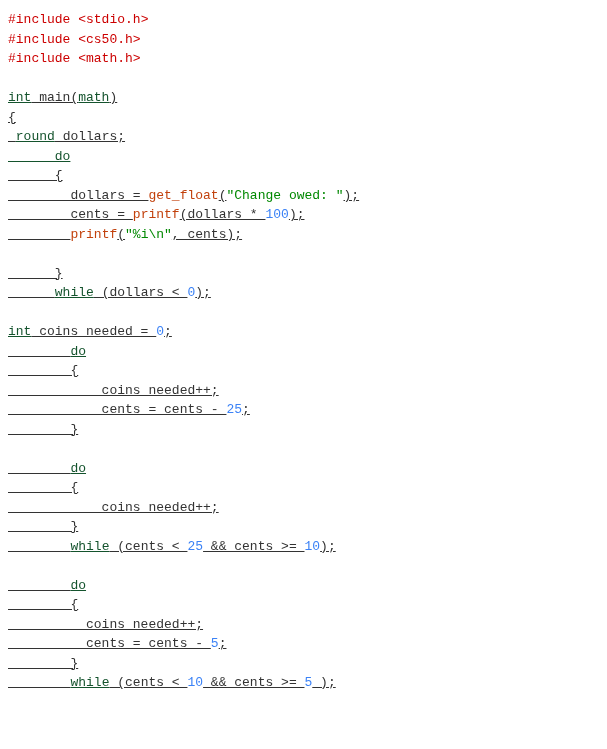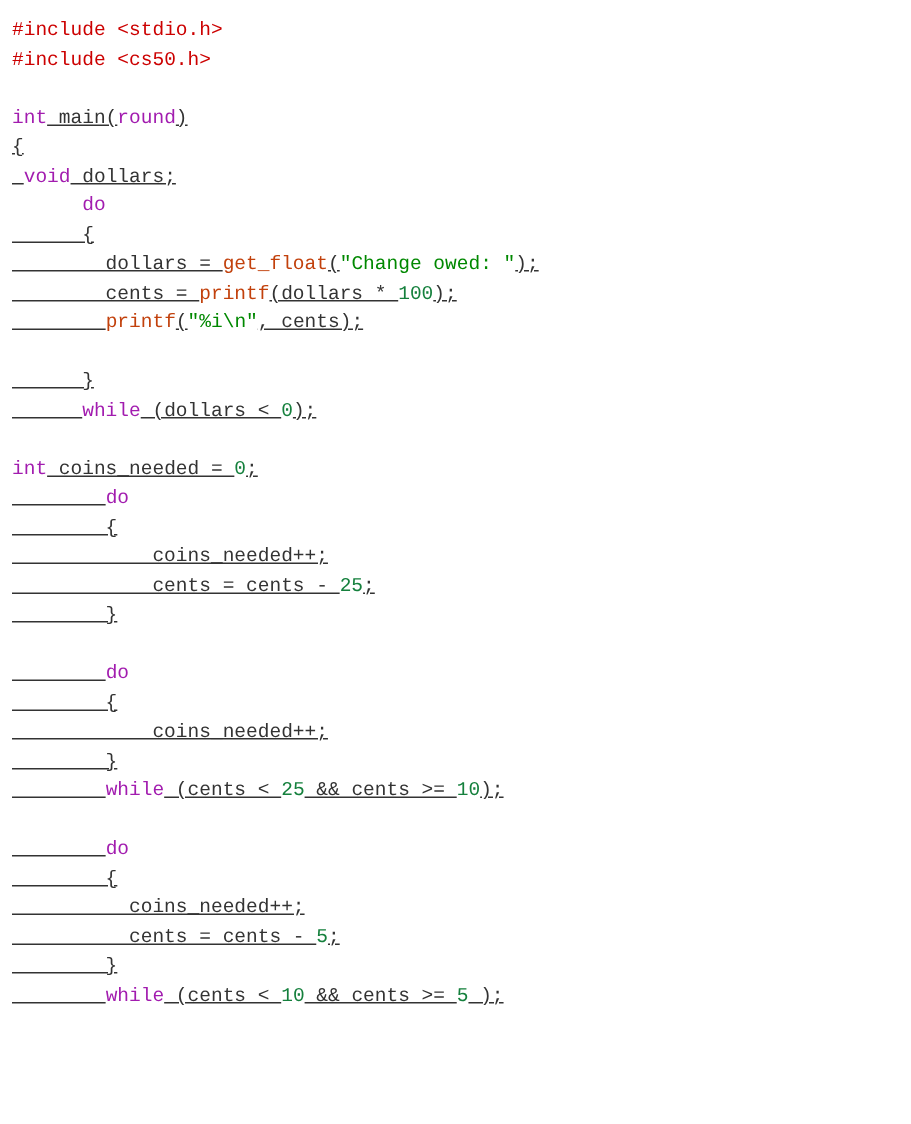--- a/index.html
+++ b/index.html
@@ -28,39 +28,40 @@
       align-items: baseline;
       padding: 0 18px 0 8px;
       white-space: pre;
     }
 
     .code-content {
       flex: 1;
     }
 
     
-    .kw { color: #a21caf; font-weight: normal; } 
+    .kw { color: #14532d; font-weight: normal; text-decoration: underline; } 
     .pp { color: #cc0000; } 
     .fn { color: #c2410c; } 
     .str { color: #008800; } 
     .plain { color: #333333; text-decoration: underline; }
-    .num { color: #15803d; }
+    .num { color: #3b82f6; }
     .inc { color: #cc0000; } 
   </style>
 </head>
 <body>
 
 <div class="code-container">
   <div id="code-lines">
       <div class="code-line"><span class="code-content"><span class="pp">#include </span><span class="inc">&lt;stdio.h&gt;</span></span></div>
       <div class="code-line"><span class="code-content"><span class="pp">#include </span><span class="inc">&lt;cs50.h&gt;</span></span></div>
+      <div class="code-line"><span class="code-content"><span class="pp">#include </span><span class="inc">&lt;math.h&gt;</span></span></div>
       <div class="code-line">&nbsp;</div>
-      <div class="code-line"><span class="code-content"><span class="kw">int</span><span class="plain"> main(</span><span class="kw">round</span><span class="plain">)</span></span></div>
+      <div class="code-line"><span class="code-content"><span class="kw">int</span><span class="plain"> main(</span><span class="kw">math</span><span class="plain">)</span></span></div>
       <div class="code-line"><span class="code-content"><span class="plain">{</span></span></div>
-      <div class="code-line"><span class="code-content"><span class="plain"> </span><span class="kw">void</span><span class="plain"> dollars;</span></span></div>
+      <div class="code-line"><span class="code-content"><span class="plain"> </span><span class="kw">round</span><span class="plain"> dollars;</span></span></div>
       <div class="code-line"><span class="code-content"><span class="kw">      do</span></span></div>
       <div class="code-line"><span class="code-content"><span class="plain">      {</span></span></div>
       <div class="code-line"><span class="code-content"><span class="plain">        dollars = </span><span class="fn">get_float</span><span class="plain">(</span><span class="str">"Change owed: "</span><span class="plain">);</span></span></div>
       <div class="code-line"><span class="code-content"><span class="plain">        cents = </span><span class="fn">printf</span><span class="plain">(dollars * </span><span class="num">100</span><span class="plain">);</span></span></div>
       <div class="code-line"><span class="code-content"><span class="plain">        </span><span class="fn">printf</span><span class="plain">(</span><span class="str">"%i\n"</span><span class="plain">, cents);</span></span></div>
       <div class="code-line">&nbsp;</div>
       <div class="code-line"><span class="code-content"><span class="plain">      }</span></span></div>
       <div class="code-line"><span class="code-content"><span class="plain">      </span><span class="kw">while</span><span class="plain"> (dollars &lt; </span><span class="num">0</span><span class="plain">);</span></span></div>
       <div class="code-line">&nbsp;</div>
       <div class="code-line"><span class="code-content"><span class="kw">int</span><span class="plain"> coins_needed = </span><span class="num">0</span><span class="plain">;</span></span></div>

